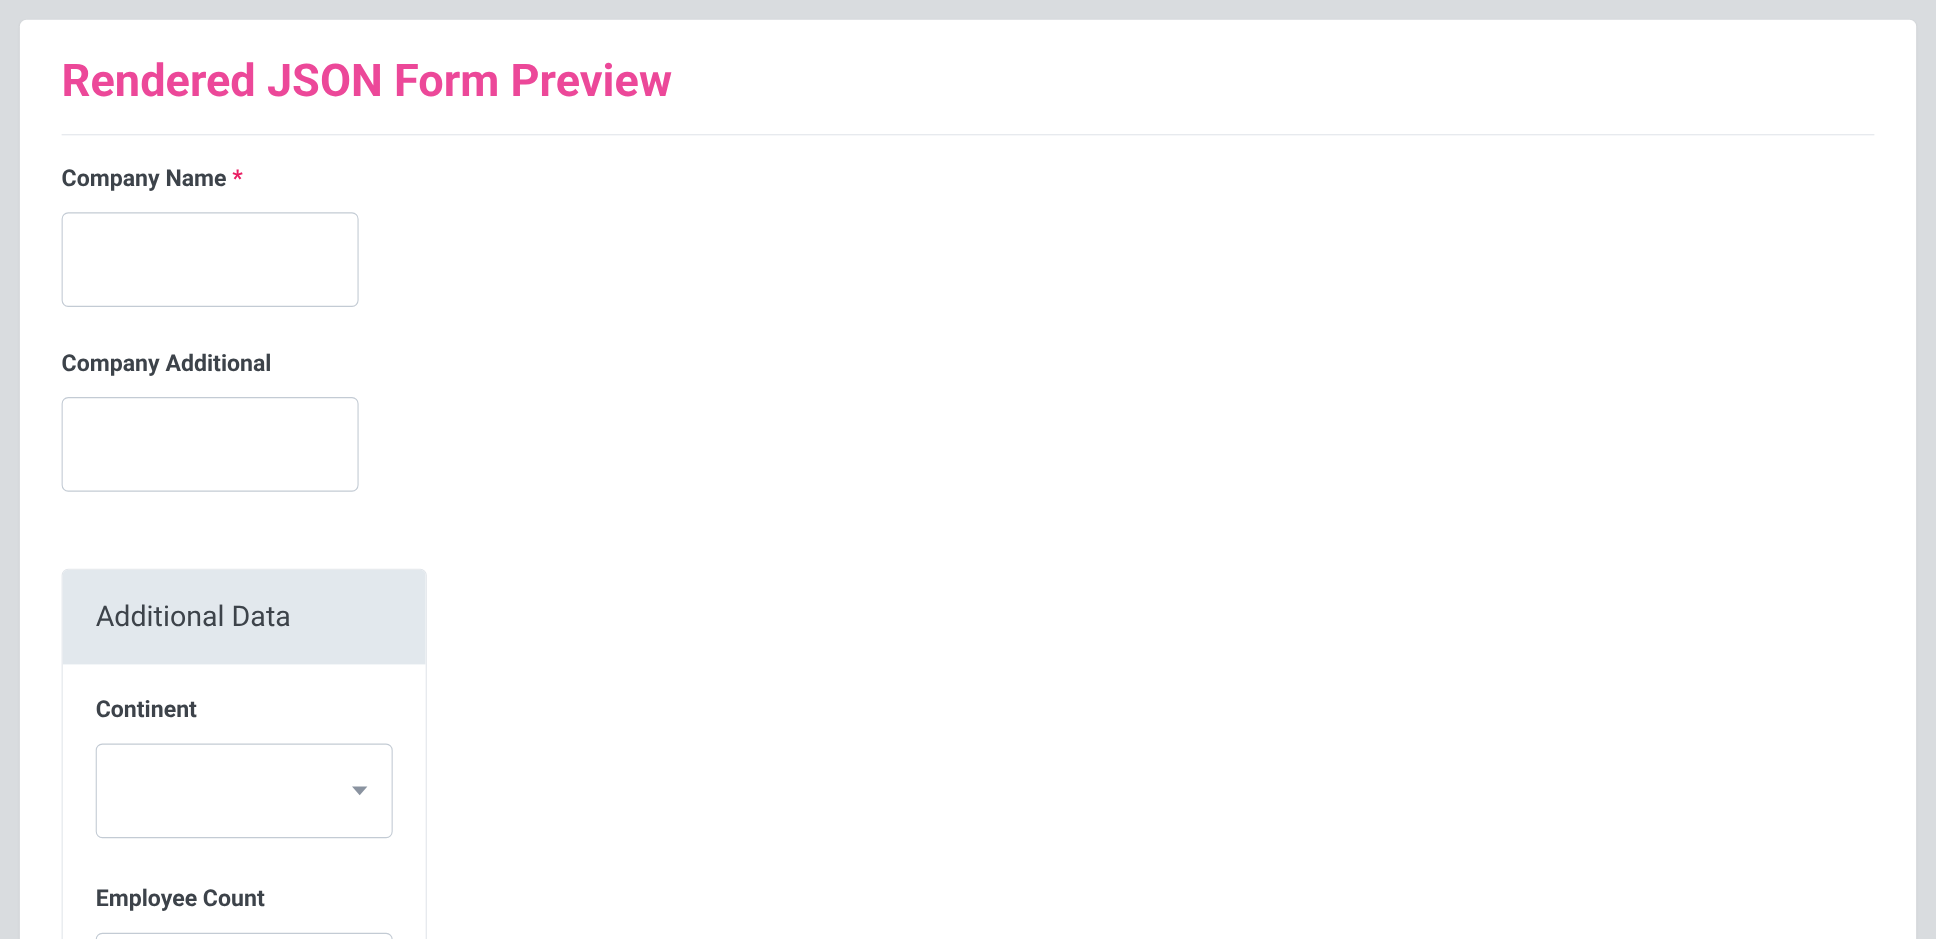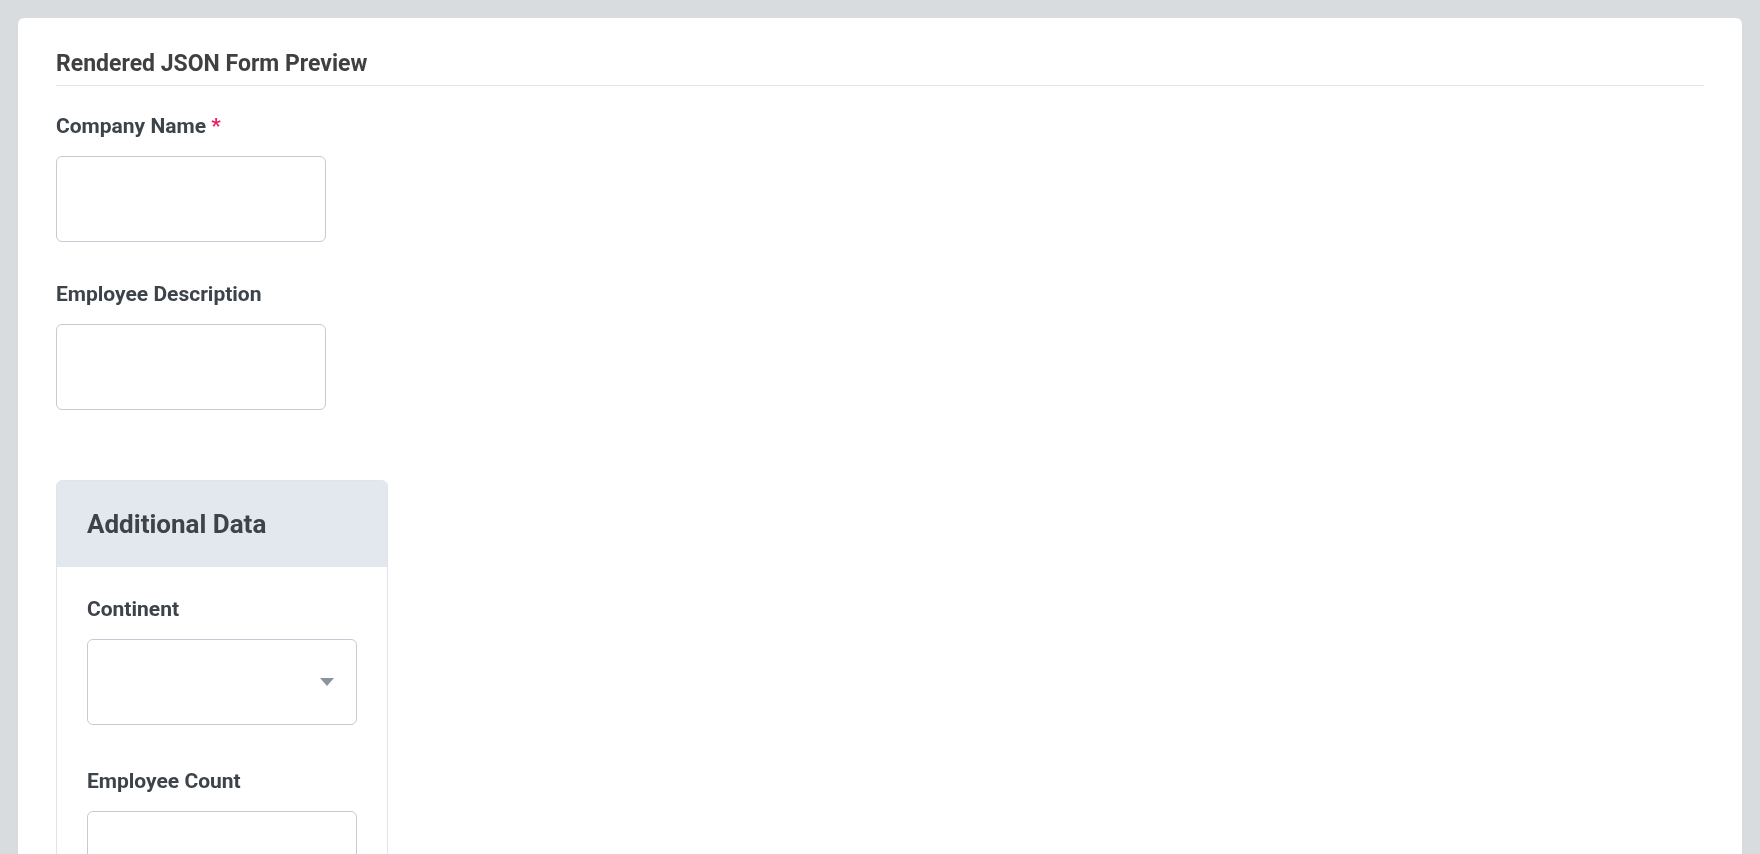--- a/index.html
+++ b/index.html
@@ -9,24 +9,24 @@
       padding: 18px;
       color: #3d434a;
     }
     .card {
       background: #ffffff;
       border-radius: 6px;
       padding: 32px 38px 38px 38px;
       box-shadow: 0 1px 2px rgba(0,0,0,0.05);
     }
     .page-title {
-      font-size: 23px;
+      font-size: 41px;
       font-weight: 700;
-      color: #404040;
-      margin-bottom: 8px;
+      color: #ec4899;
+      margin-bottom: 24px;
     }
     .hr {
       height: 1px;
       background: #e1e5ea;
       margin-bottom: 28px;
     }
     .columns {
       display: flex;
       gap: 30px;
       align-items: flex-start;
@@ -69,21 +69,21 @@
       border: 1px solid #e1e5ea;
       border-radius: 6px;
       overflow: hidden;
     }
     .panel-header {
       background: #e2e8ed;
       padding: 28px 30px;
     }
     .panel-title {
       font-size: 26px;
-      font-weight: 700;
+      font-weight: 400;
       color: #3d434a;
     }
     .panel-body {
       padding: 30px 30px 36px 30px;
     }
     .panel-body .field { margin-bottom: 44px; }
     .panel-body .field:last-child { margin-bottom: 0; }
     .select-wrap {
       position: relative;
       display: flex;
@@ -128,21 +128,21 @@
 
       <div class="field">
         <label class="field-label">
           <span>Company Name</span>
           <span class="req-mark">*</span>
         </label>
         <input type="text" class="text-input" value="" style="">
       </div>
 
       <div class="field">
-        <label class="field-label">Employee Description</label>
+        <label class="field-label">Company Additional</label>
         <input type="text" class="text-input" value="" style="">
       </div>
 
     </div>
 
     <div class="col">
       <div class="panel">
         <div class="panel-header">
           <div class="panel-title">Additional Data</div>
         </div>

